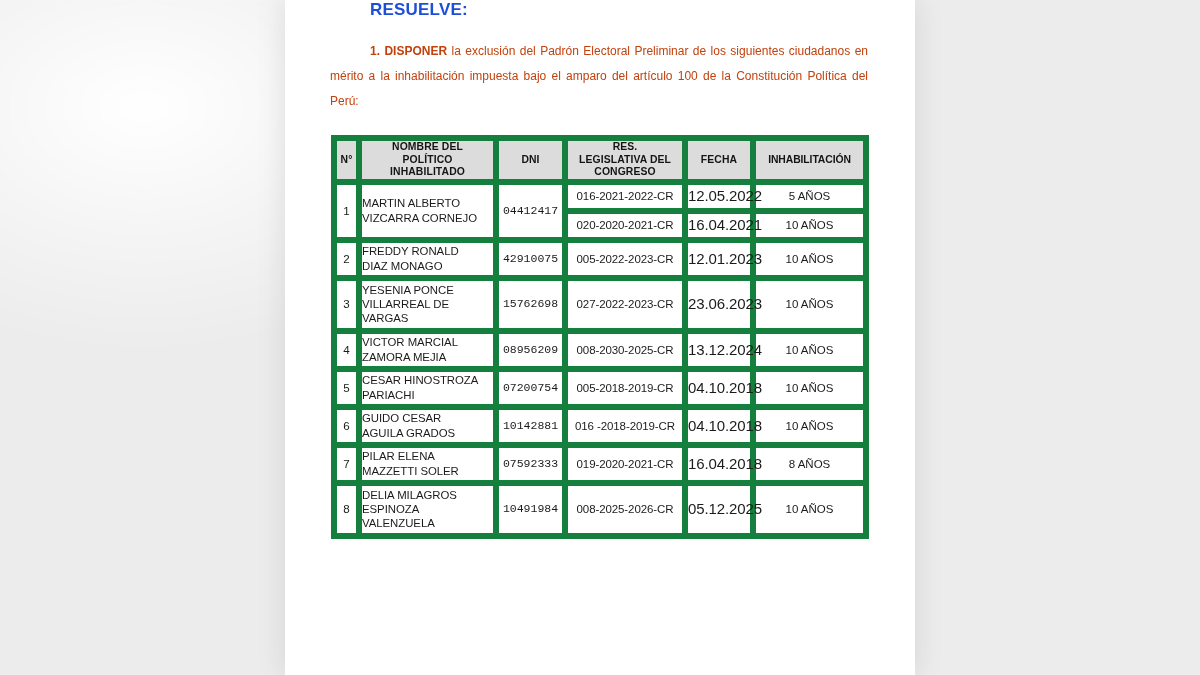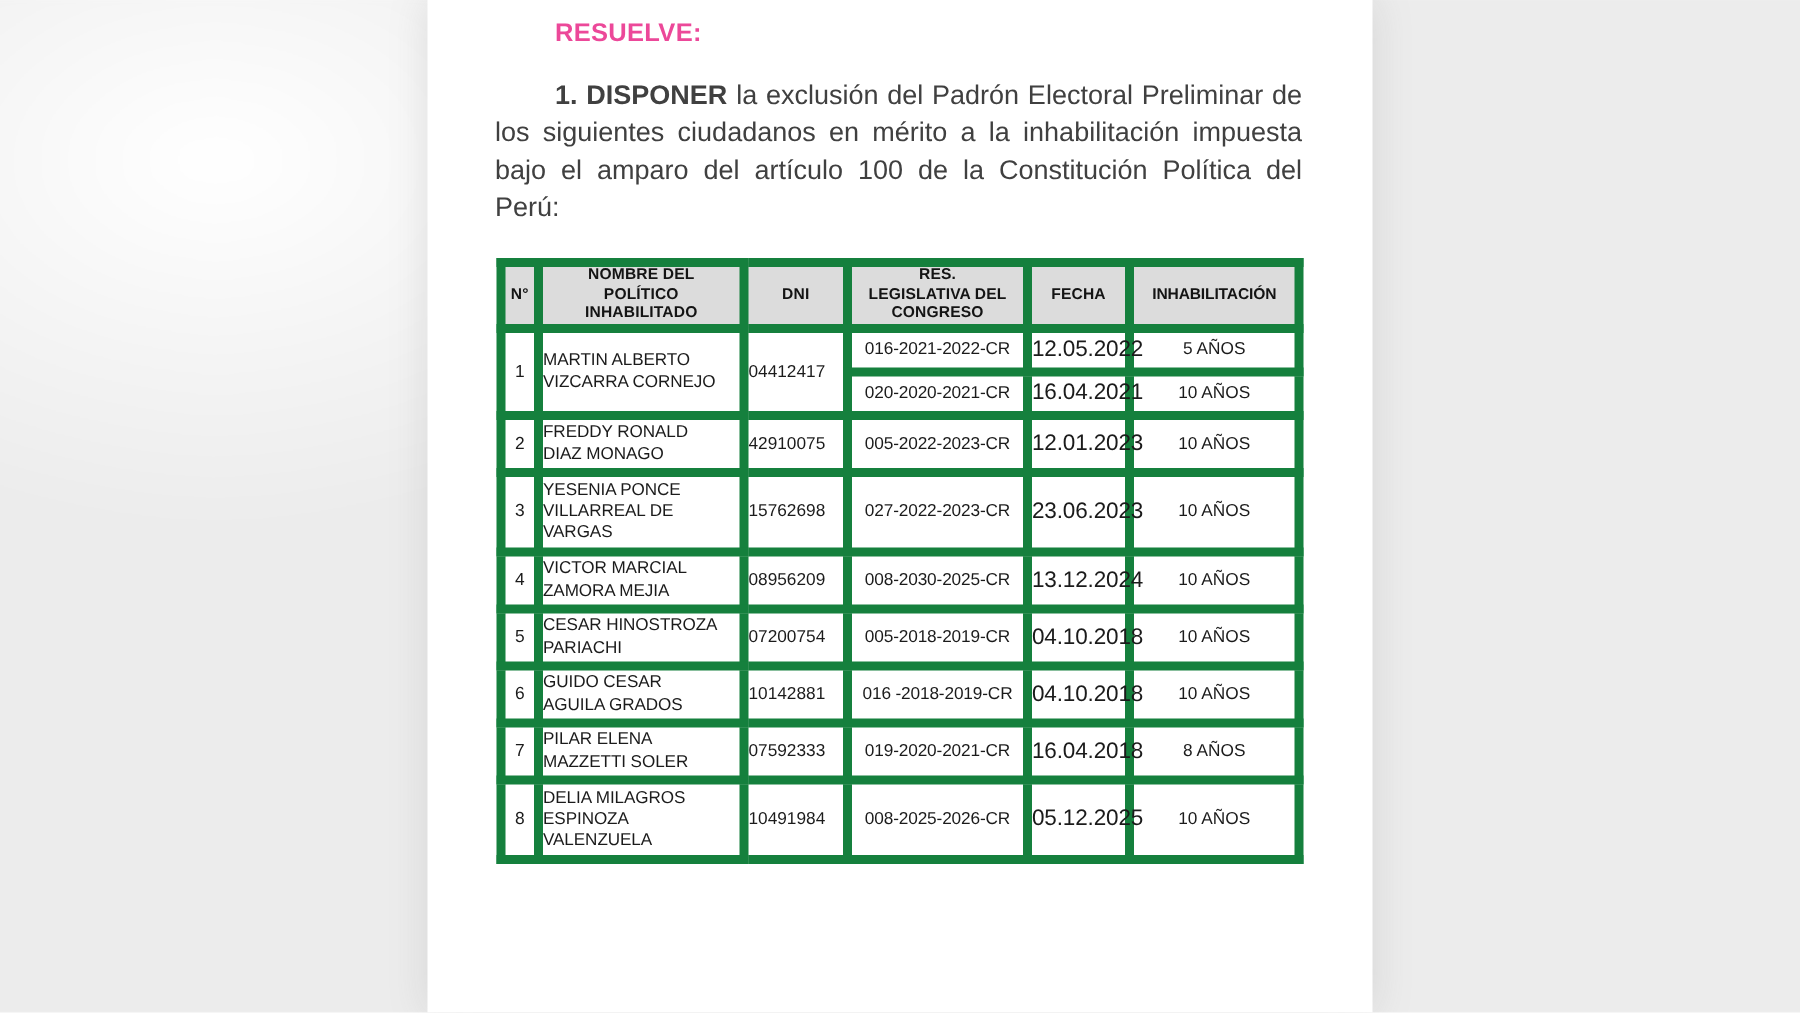--- a/index.html
+++ b/index.html
@@ -46,35 +46,34 @@
     position: absolute;
     left: 45px;
     top: 0;
     width: 583px;
     height: 675px;
   }
 
   
   .heading {
     margin: 0;
-    padding-top: 12px;
     padding-left: 40px;
     font-size: 17px;
     font-weight: bold;
     letter-spacing: 0.2px;
-    color: #ec4899;
+    color: #1d4ed8;
   }
 
   .para {
     margin: 0;
     padding-top: 19px;
     width: 538px;
-    font-size: 18px;
+    font-size: 12px;
     line-height: 25px;
-    color: #404040;
+    color: #c2410c;
     text-align: justify;
     text-justify: inter-word;
     text-indent: 40px;
     word-spacing: 0.2px;
   }
   .para .lead {
     font-weight: bold;
   }
 
   
@@ -124,23 +123,24 @@
     line-height: 14px;
   }
   td.cell-name {
     text-align: left;
     font-size: 11.4px;
     line-height: 14.4px;
     padding: 4px 2px 4px 5px;
     letter-spacing: -0.05px;
   }
   td.cell-dni {
-    text-align: left;
+    text-align: center;
     font-size: 11.5px;
     line-height: 14px;
+    font-family: Liberation Mono, monospace;
   }
   td.cell-res {
     text-align: center;
     font-size: 11.5px;
     line-height: 14px;
     letter-spacing: -0.1px;
   }
   td.cell-fecha {
     text-align: center;
     font-size: 15px;

